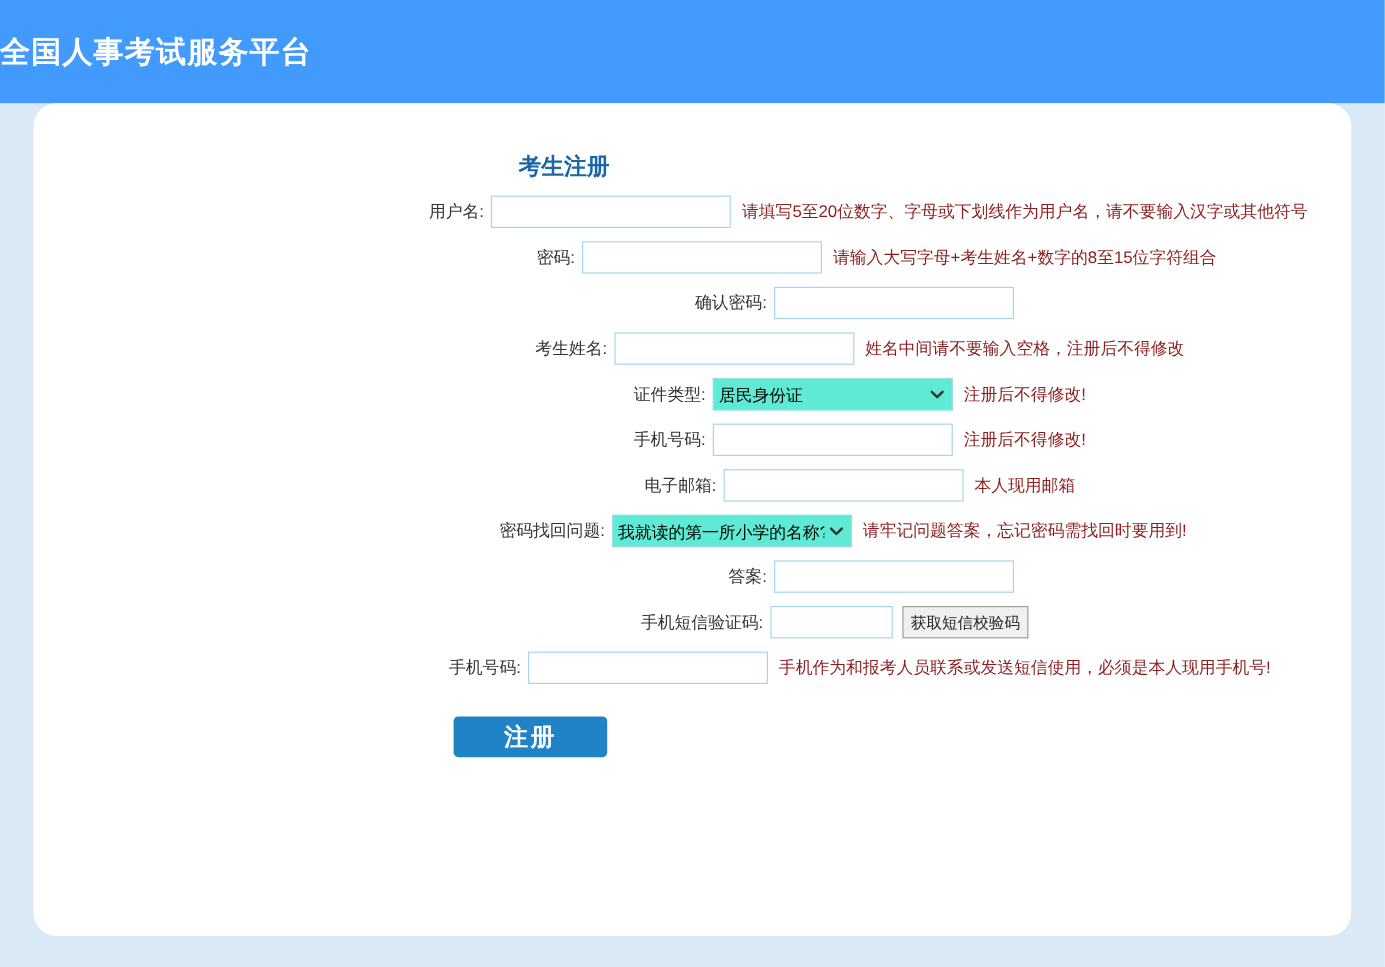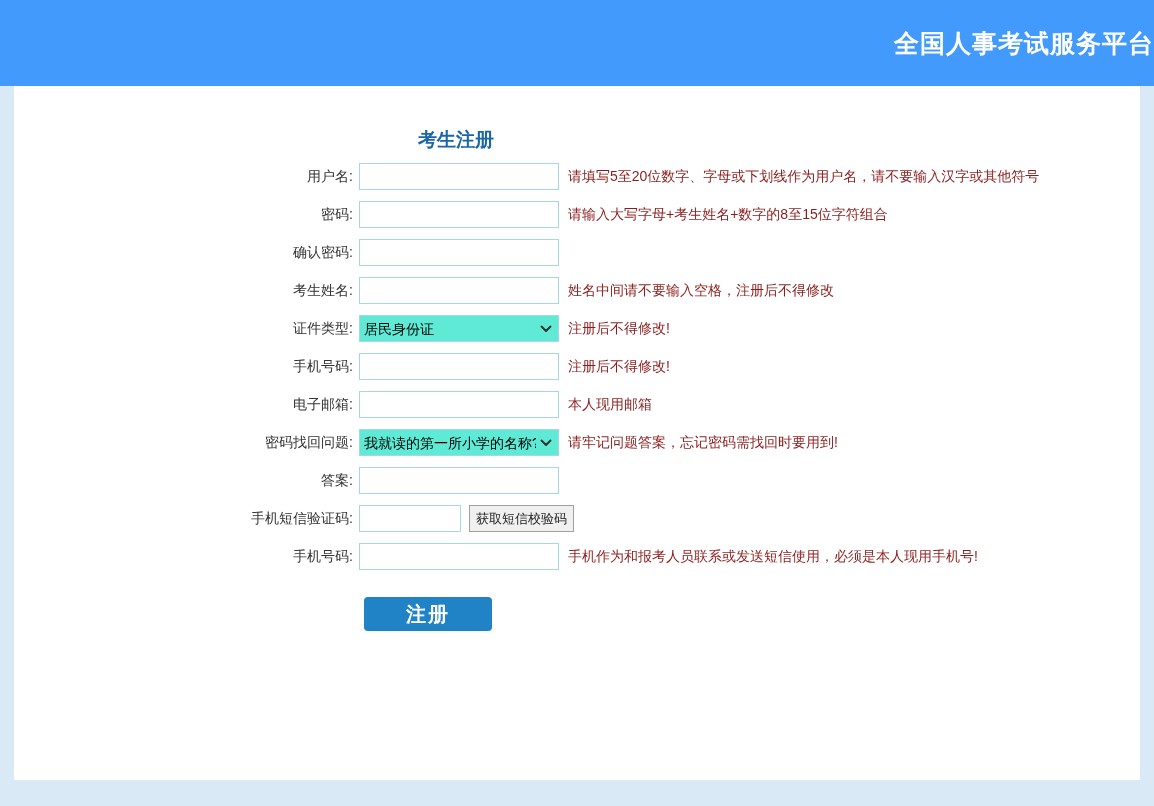--- a/index.html
+++ b/index.html
@@ -4,25 +4,25 @@
 <style>
   :root{
     --page-bg:#d9e9f6; --header-bg:#419afc; --card-bg:#ffffff;
     --form-title:#1b66a7; --hint-text:#8b1d1d; --label-text:#333333;
     --input-border:#a5d7e8; --register-bg:#2083c5;
     --sms-button-bg:#f0f0f0; --sms-button-border:#a0a0a0;
   }
   *{font-family:"Liberation Sans","DejaVu Sans",sans-serif;}
   html,body{margin:0;padding:0;}
   body{width:1154px;height:806px;background:var(--page-bg);overflow:hidden;}
-  .app-header{height:86px;background:var(--header-bg);display:flex;align-items:center;justify-content:flex-end;}
+  .app-header{height:86px;background:var(--header-bg);display:flex;align-items:center;justify-content:flex-start;}
   .app-title{color:#ffffff;font-size:25px;font-weight:bold;margin:0;letter-spacing:1px;}
-  .card{margin:0 14px;background:var(--card-bg);height:694px;box-sizing:border-box;padding-top:41px;}
+  .card{margin:0 28px;background:var(--card-bg);height:694px;box-sizing:border-box;padding-top:41px;border-radius:19px;}
   .form-title{margin:0 0 11px 404px;color:var(--form-title);font-size:19px;font-weight:bold;line-height:25px;}
-  .row{display:flex;align-items:center;margin-bottom:11px;height:27px;}
+  .row{display:flex;align-items:center;margin-bottom:11px;height:27px;justify-content:center;}
   .label{width:339px;text-align:right;margin-right:6px;font-size:14px;color:var(--label-text);flex-shrink:0;white-space:nowrap;}
   .text-input{width:200px;height:27px;box-sizing:border-box;border:1px solid var(--input-border);padding:0 4px;font-size:14px;outline:none;background:#fff;flex-shrink:0;}
   .select-wrap{position:relative;width:200px;height:27px;flex-shrink:0;}
   .select-wrap select{width:100%;height:100%;box-sizing:border-box;border:1px solid var(--input-border);background:#5eead4;font-size:14px;padding:0 22px 0 4px;appearance:none;-webkit-appearance:none;-moz-appearance:none;border-radius:0;color:#000;cursor:pointer;outline:none;}
   .chev{position:absolute;right:7px;top:50%;transform:translateY(-50%);pointer-events:none;line-height:0;}
   .hint{margin-left:9px;font-size:14px;color:var(--hint-text);white-space:nowrap;}
   .sms-input{width:102px;height:27px;box-sizing:border-box;border:1px solid var(--input-border);padding:0 4px;font-size:14px;outline:none;background:#fff;flex-shrink:0;}
   .sms-btn{margin-left:8px;height:27px;padding:0 6px;font-size:13px;background:var(--sms-button-bg);border:1px solid var(--sms-button-border);color:#222;cursor:pointer;white-space:nowrap;}
   .register-btn{display:block;margin:27px 0 0 350px;width:128px;height:34px;background:var(--register-bg);color:#fff;font-size:20px;font-weight:bold;border:none;border-radius:4px;cursor:pointer;letter-spacing:2px;text-align:center;}
 </style>

